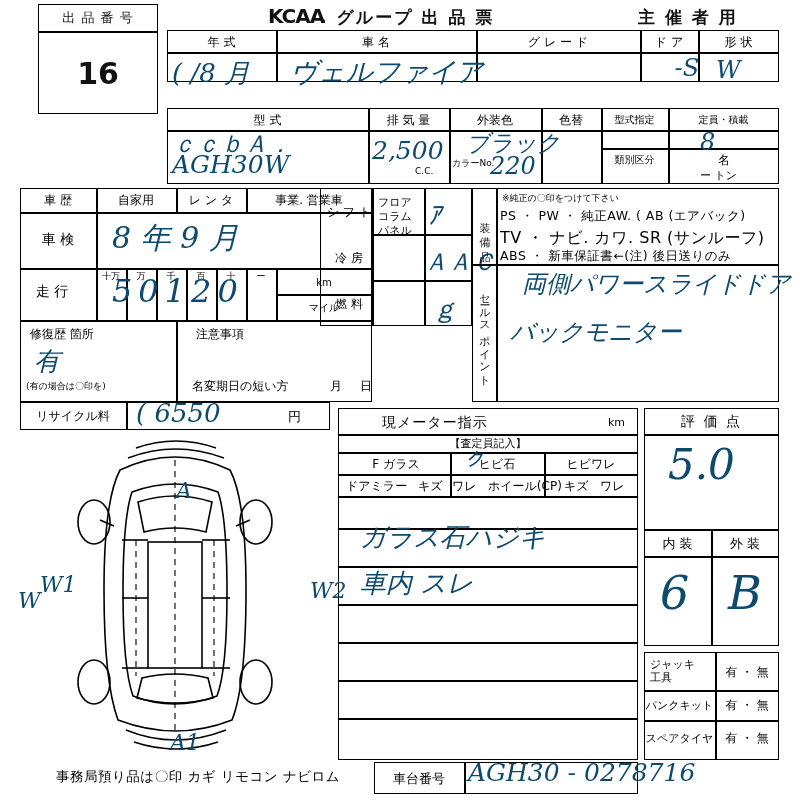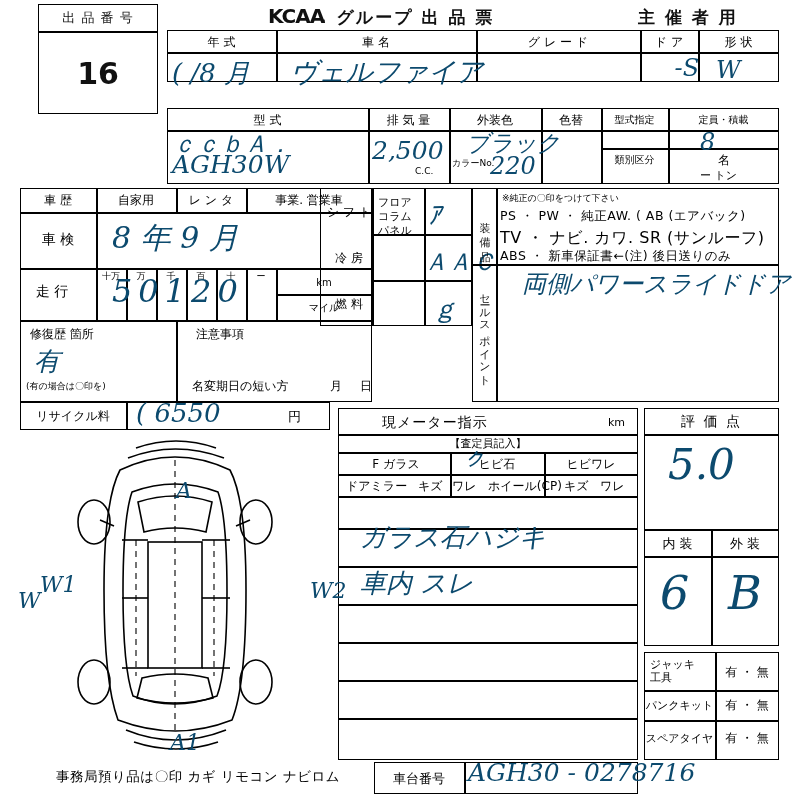--- a/index.html
+++ b/index.html
@@ -177,20 +177,21 @@
 
   <div class="vtext" style="left:476px;top:196px;height:64px;">装 備 品</div>
   <div class="vtext" style="left:476px;top:272px;height:124px;">セールスポイント</div>
 
   <div class="lbl tiny" style="left:502px;top:192px;">※純正の〇印をつけて下さい</div>
   <div class="lbl" style="left:500px;top:208px;font-size:12.5px;letter-spacing:0.5px;">PS ・ PW ・ 純正AW. ( AB (エアバック)</div>
   <div class="lbl" style="left:500px;top:228px;font-size:16px;letter-spacing:0.5px;">TV ・ ナビ. カワ. SR (サンルーフ)</div>
   <div class="lbl" style="left:500px;top:248px;font-size:12.5px;letter-spacing:0.5px;">ABS ・ 新車保証書←(注) 後日送りのみ</div>
 
   <div class="hand" style="left:522px;top:268px;font-size:24px;">両側パワースライドドア</div>
+  <div class="hand" style="left:510px;top:316px;font-size:24px;">バックモニター</div>
 
   <div class="bx" style="left:338px;top:408px;width:300px;height:352px;"></div>
   <div class="hline" style="left:338px;top:434px;width:300px;"></div>
   <div class="hline" style="left:338px;top:452px;width:300px;"></div>
   <div class="hline" style="left:338px;top:474px;width:300px;"></div>
   <div class="hline" style="left:338px;top:496px;width:300px;"></div>
   <div class="hline" style="left:338px;top:528px;width:300px;"></div>
   <div class="hline" style="left:338px;top:566px;width:300px;"></div>
   <div class="hline" style="left:338px;top:604px;width:300px;"></div>
   <div class="hline" style="left:338px;top:642px;width:300px;"></div>

